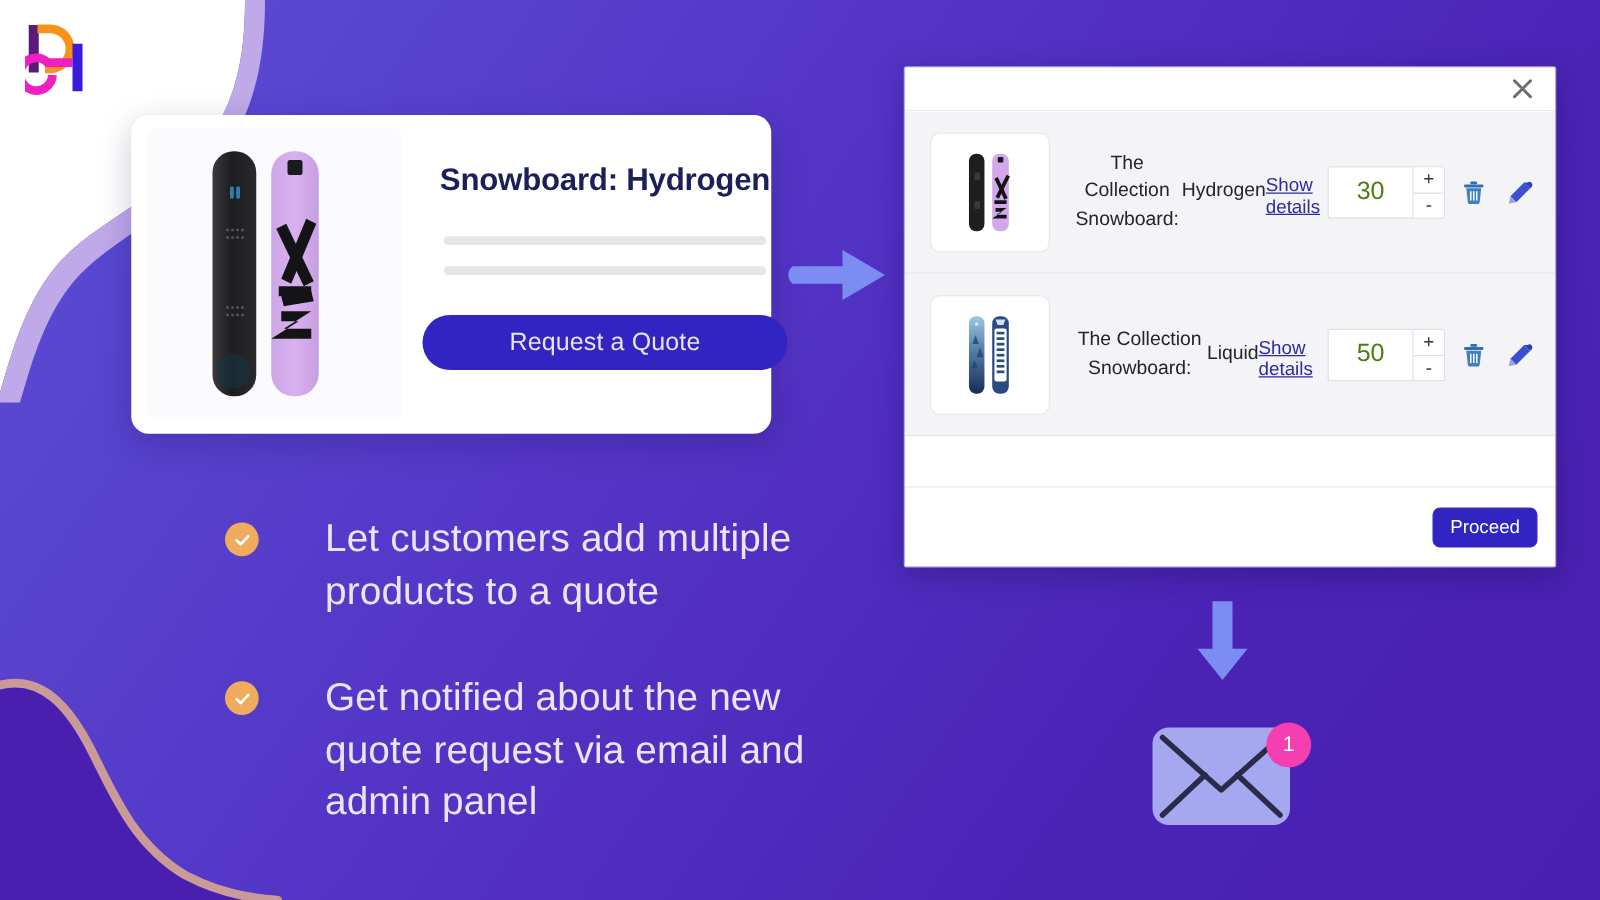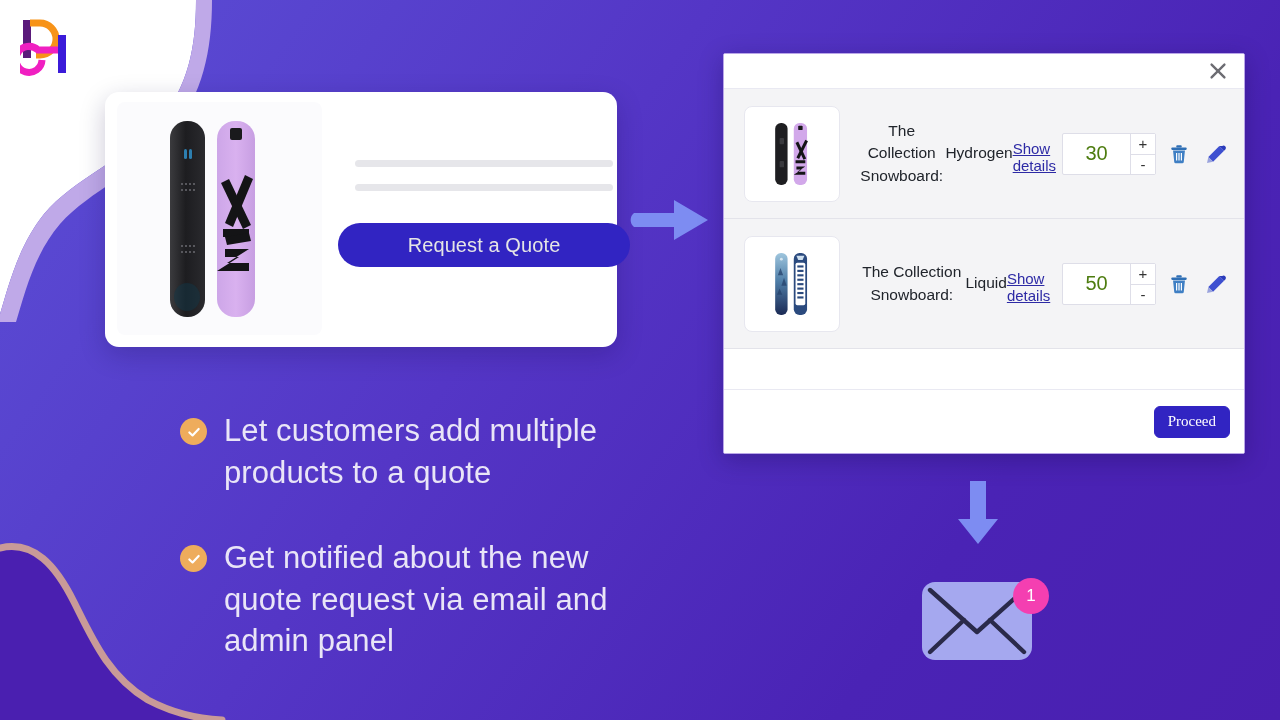--- a/index.html
+++ b/index.html
@@ -159,26 +159,26 @@
     background: #ffffff; color: #3124c2;
     border: 1px solid #4f3fd6; border-radius: 6px;
     font-size: 15px; cursor: pointer;
     font-family: "Liberation Sans", sans-serif;
   }
   .btn-primary {
     height: 32px; padding: 0 13px;
     background: #3124c2; color: #ffffff;
     border: 1px solid #3124c2; border-radius: 6px;
     font-size: 15px; cursor: pointer;
-    font-family: Liberation Serif, serif;
+    font-family: Liberation Sans, sans-serif;
   }
 
   
   #features { position: absolute; left: 180px; top: 410px; width: 470px; }
-  .feature { display: flex; align-items: flex-start; }
+  .feature { display: flex; align-items: flex-start; gap: 36px; }
   .feature + .feature { margin-top: 44px; }
   .check-badge {
     width: 27px; height: 27px; flex: 0 0 auto; margin-top: 8px;
     border-radius: 50%; background: #eeac5c;
     display: flex; align-items: center; justify-content: center;
   }
   .feature-text {
     margin-left: 17px;
     font-size: 31px; line-height: 1.34;
     color: #e9e5f7; font-weight: 400;
@@ -262,20 +262,21 @@
         <g fill="#141416">
           <path d="M80,112 L100,64 l8,4 l-20,48 Z"></path>
           <path d="M84,68 l22,46 l-8,4 l-22,-46 Z"></path>
           <path d="M78,118 h26 v8 h-26 Z"></path>
           <path d="M80,126 l24,-4 l2,8 l-24,4 Z"></path>
           <path d="M80,138 h24 l-22,14 h22 v8 h-32 l22,-14 h-14 Z"></path>
         </g>
       </svg>
     </div>
     <div class="pc-body">
+      <div class="pc-title">Snowboard: Hydrogen</div>
       <div class="pc-lines">
         <div class="pc-line"></div>
         <div class="pc-line"></div>
       </div>
       <button class="pc-cta">Request a Quote</button>
     </div>
   </div>
 
   <svg id="flow-arrow-right" viewBox="0 0 85 48">
     <path d="M4,17 h40 v-13 l34,20 l-34,20 v-13 h-40 a9,9 0 0 1 0,-14 Z" fill="#7d8cf2"></path>

